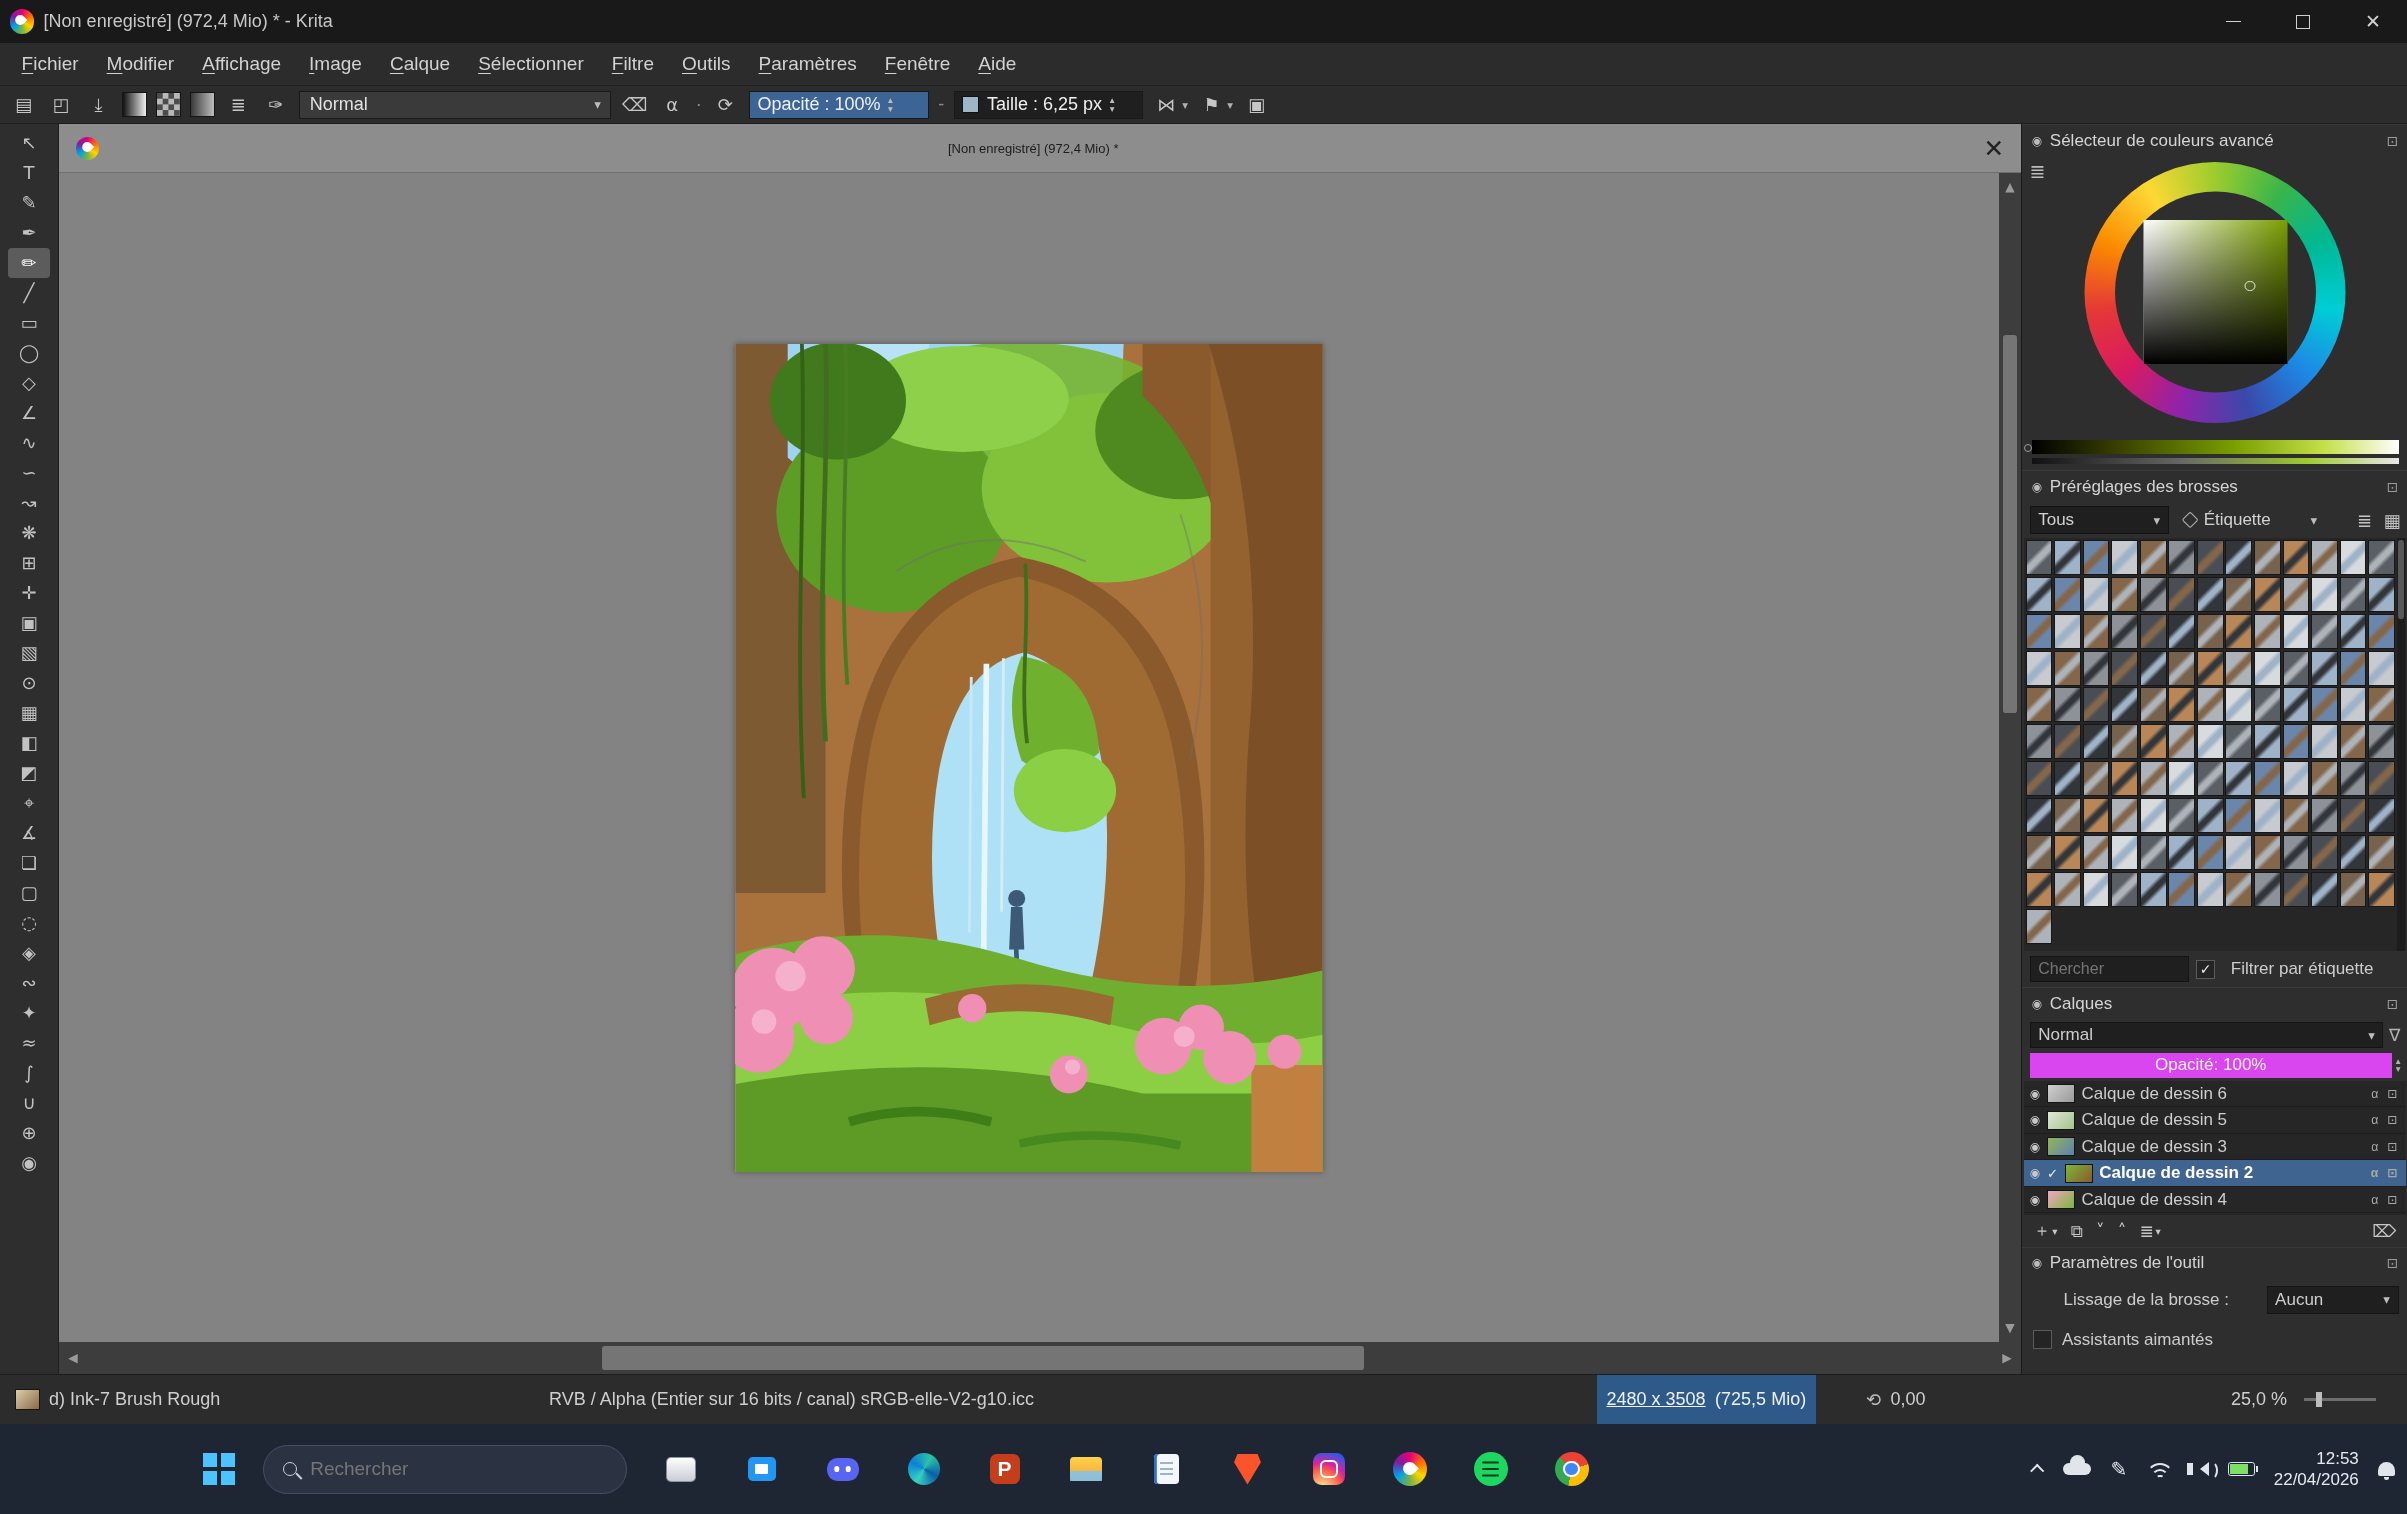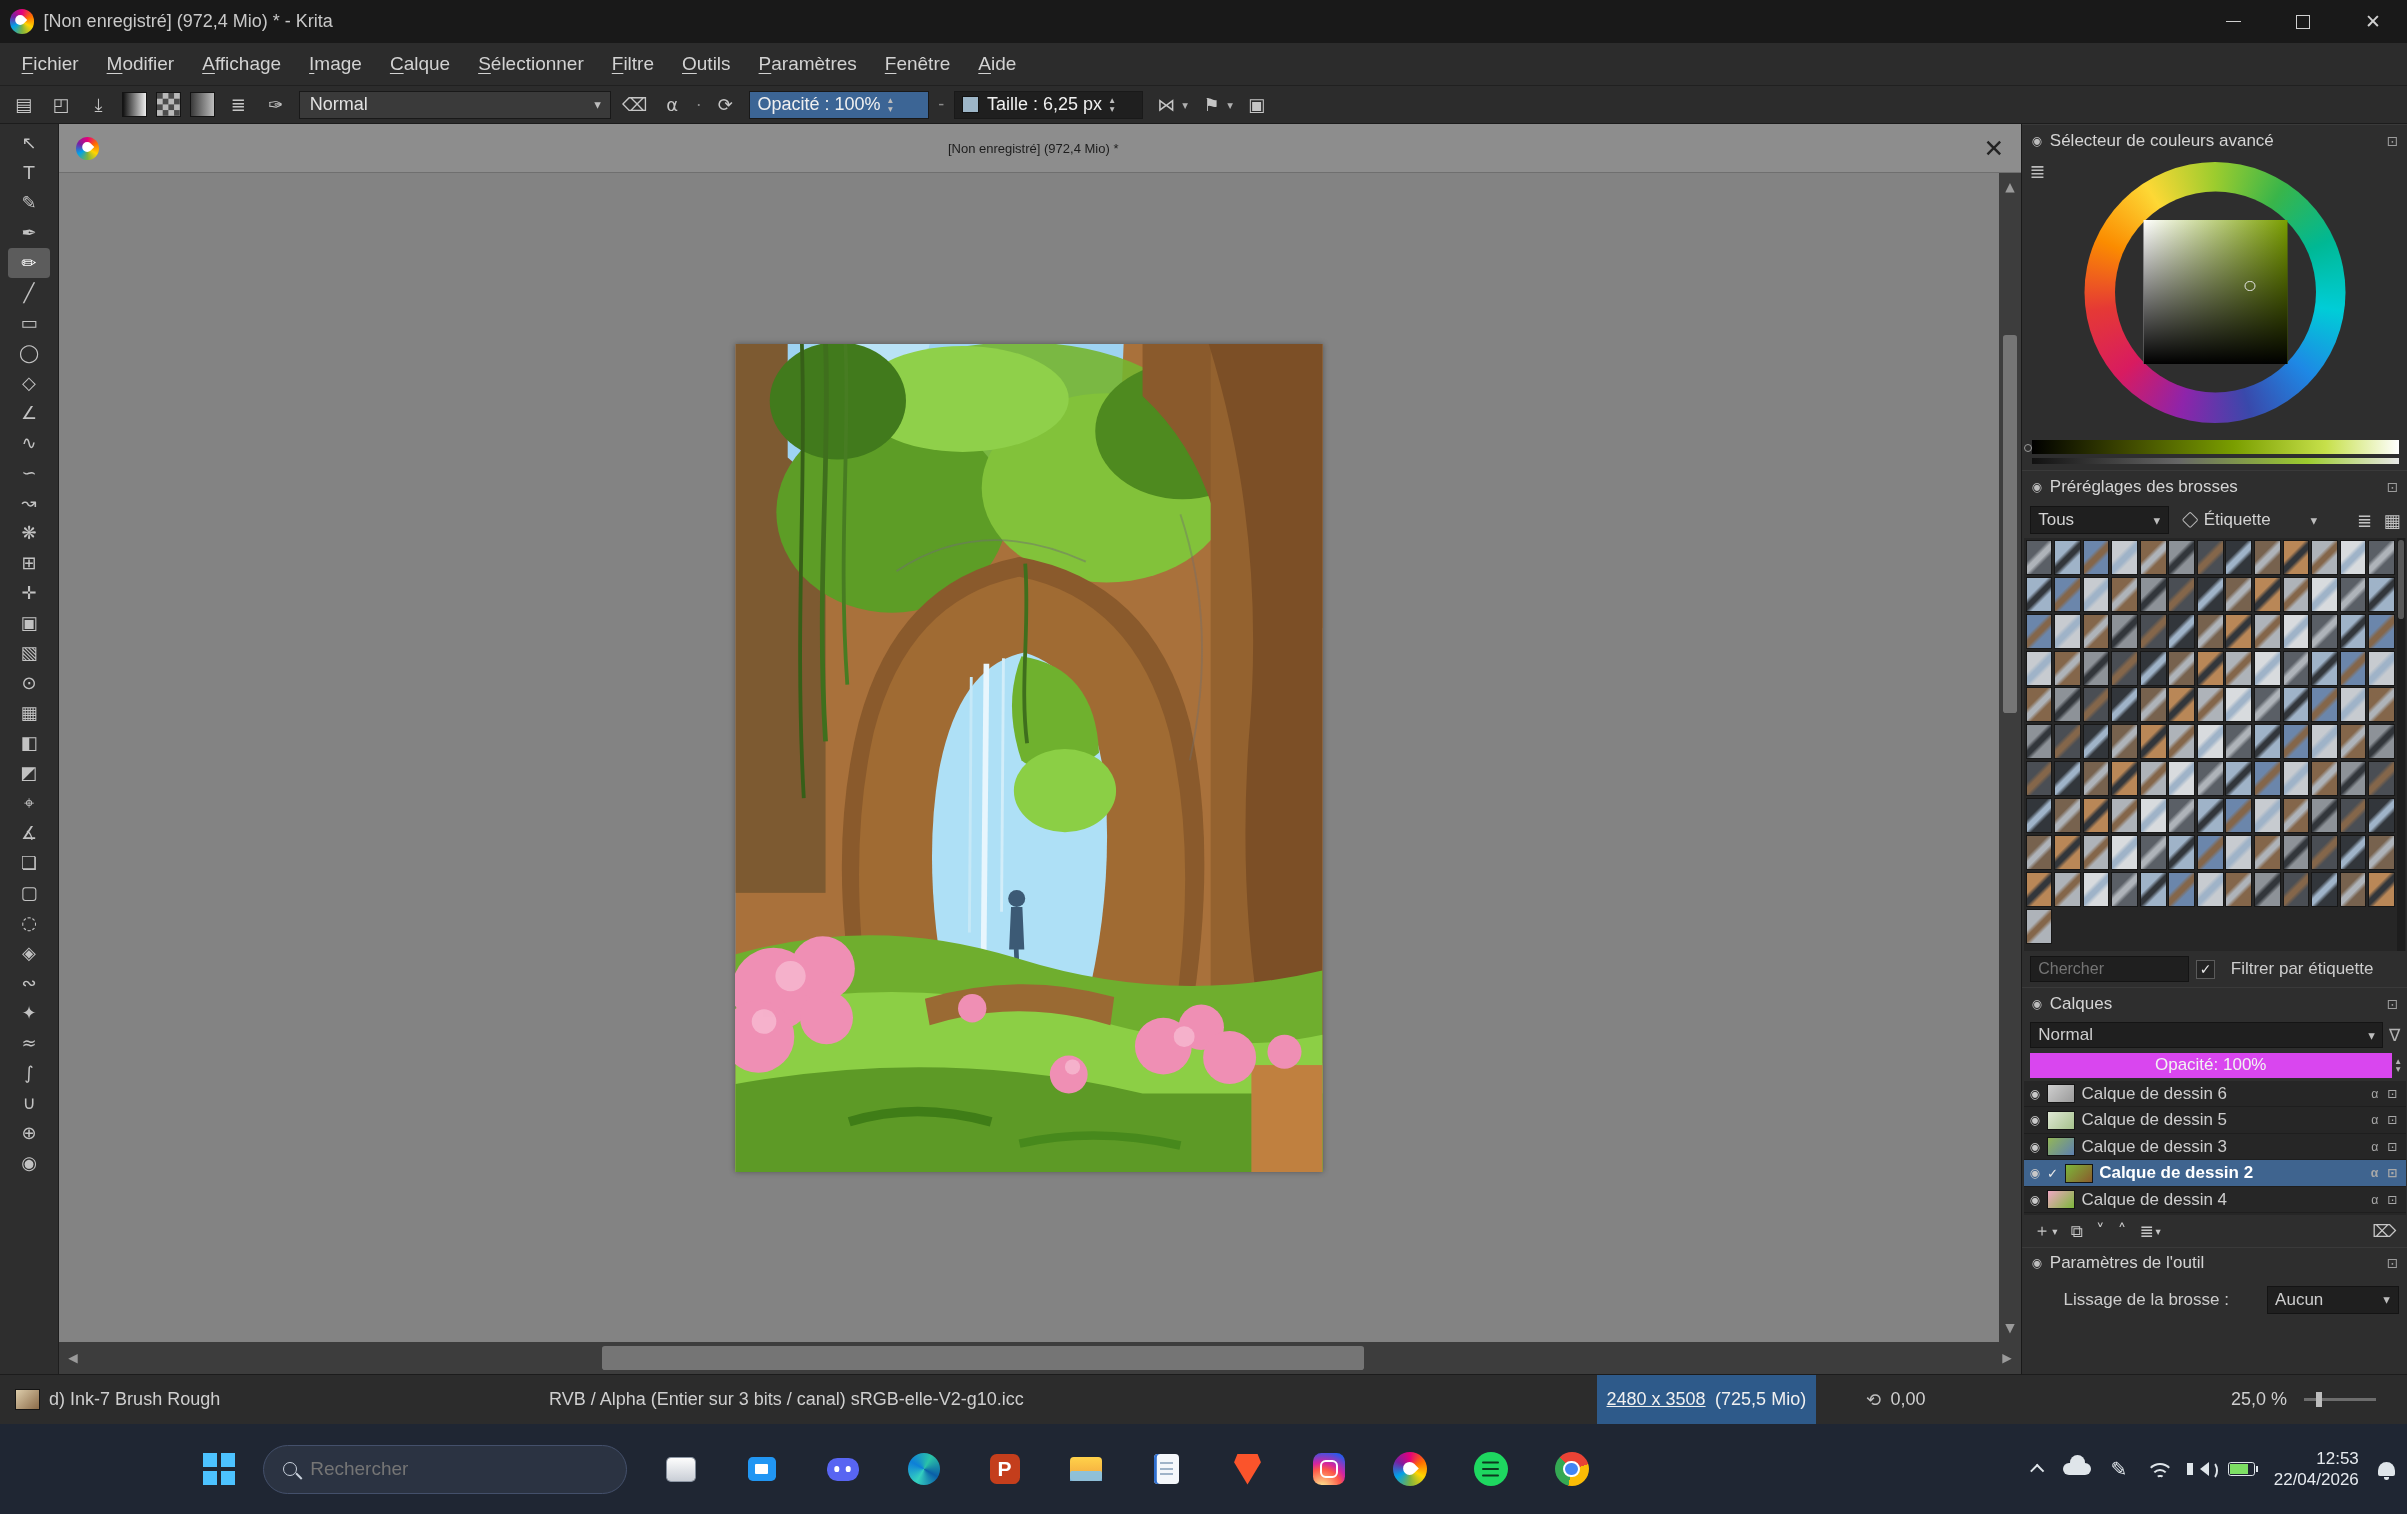--- a/index.html
+++ b/index.html
@@ -648,31 +648,35 @@
       </div>
 
       <div class="smoothing-row">
         <span>Lissage de la brosse :</span>
         <div class="smooth-dd">
           <span>Aucun</span>
           <span class="dd-arrow">▾</span>
         </div>
       </div>
 
+      <div class="assist-row">
+        <span class="checkbox empty">✓</span>
+        <span>Assistants aimantés</span>
+      </div>
 
     </aside>
   </div>
 
   <footer class="statusbar">
     <div class="sb-item sb-brush">
       <span class="sb-brush-thumb"></span>
       <span>d) Ink-7 Brush Rough</span>
     </div>
     <div class="sb-item sb-profile">
-      <span>RVB / Alpha (Entier sur 3 bits / canal) sRGB-elle-V2-g10.icc</span>
+      <span>RVB / Alpha (Entier sur 16 bits / canal) sRGB-elle-V2-g10.icc</span>
     </div>
     <div class="sb-item sb-dims">
       <span class="dim-num">2480 x 3508</span>
       <span>(725,5 Mio)</span>
     </div>
     <div class="sb-item sb-rot">
       <span class="rot-icon">⟲</span>
       <span>0,00</span>
     </div>
     <div class="sb-item sb-zoom">

